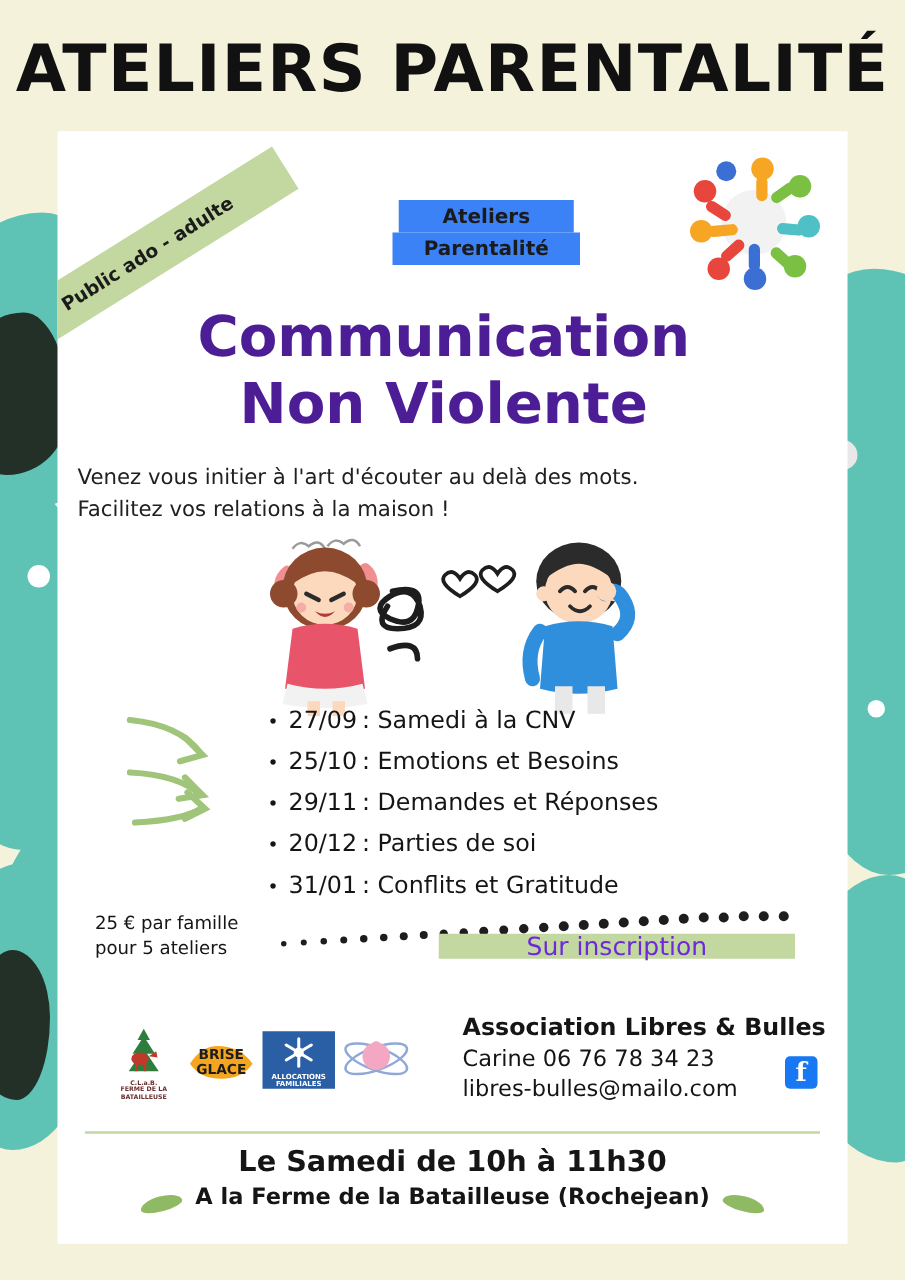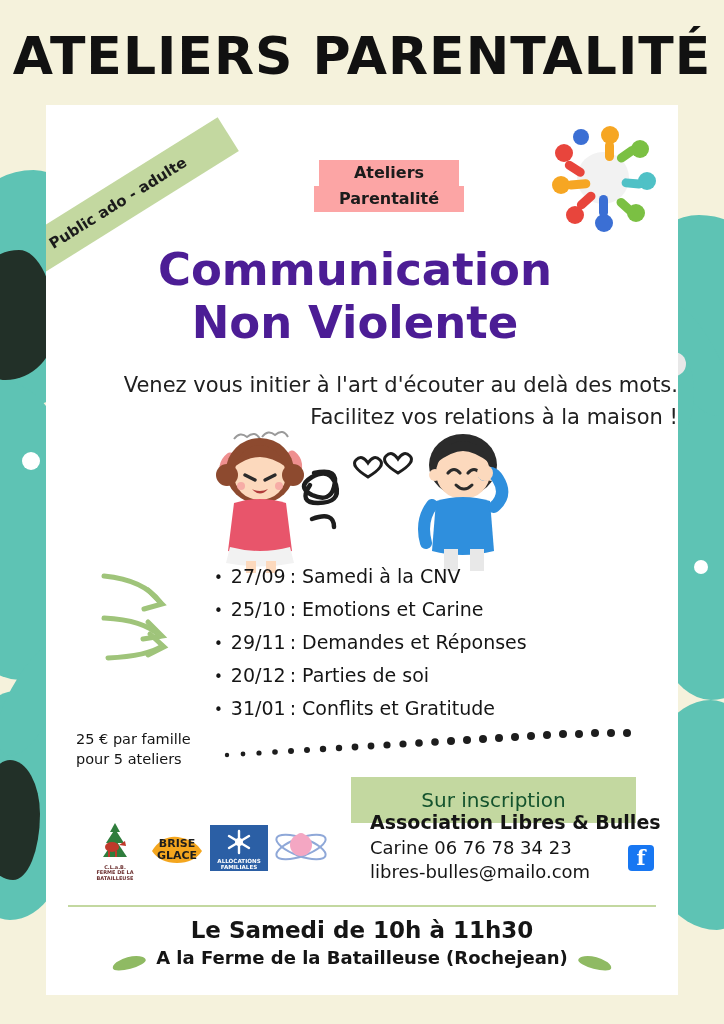--- a/index.html
+++ b/index.html
@@ -143,21 +143,21 @@
   
   .sub-badge {
     position: absolute;
     left: 248px;
     top: 55px;
     width: 190px;
     text-align: center;
   }
   .sub-badge .hl {
     display: block;
-    background: #fca5a5;
+    background: #3b82f6;
     line-height: 26px;
     font-size: 16px;
     font-weight: bold;
     color: #1b1b1b;
     font-family: "DejaVu Sans", sans-serif;
     margin: 0 auto;
   }
   .sub-badge .hl.l1 { width: 140px; }
   .sub-badge .hl.l2 { width: 150px; }
 
@@ -178,25 +178,25 @@
     text-align: center;
     font-family: "DejaVu Sans", sans-serif;
     font-weight: bold;
     font-size: 45px;
     line-height: 1.18;
     color: #4c1d95;
   }
 
   .tagline {
     position: absolute;
-    left: 0; right: 0;
+    left: 16px; right: 0;
     top: 265px;
-    text-align: right;
-    font-family: "DejaVu Sans", sans-serif;
-    font-size: 21px;
+    text-align: left;
+    font-family: "DejaVu Sans", sans-serif;
+    font-size: 17px;
     line-height: 1.5;
     color: #202020;
   }
 
   
   .illus {
     position: absolute;
     left: 150px;
     top: 318px;
     width: 340px;
@@ -256,30 +256,30 @@
     left: 175px;
     top: 620px;
     width: 420px;
     height: 40px;
   }
 
   
   .inscription {
     position: absolute;
     left: 305px;
-    top: 672px;
+    top: 642px;
     width: 285px;
-    height: 46px;
+    height: 20px;
     background: #c3d8a0;
     display: flex;
     align-items: center;
     justify-content: center;
     font-family: "DejaVu Sans", sans-serif;
     font-size: 20px;
-    color: #14532d;
+    color: #6d28d9;
   }
 
   .contact {
     position: absolute;
     left: 324px;
     top: 706px;
     font-family: "DejaVu Sans", sans-serif;
     color: #151515;
   }
   .contact .assoc {
@@ -529,21 +529,21 @@
       <div class="session-row">
         <span class="bullet">•</span>
         <span class="date">27/09</span>
         <span class="sep">:</span>
         <span class="topic">Samedi à la CNV</span>
       </div>
       <div class="session-row">
         <span class="bullet">•</span>
         <span class="date">25/10</span>
         <span class="sep">:</span>
-        <span class="topic">Emotions et Carine</span>
+        <span class="topic">Emotions et Besoins</span>
       </div>
       <div class="session-row">
         <span class="bullet">•</span>
         <span class="date">29/11</span>
         <span class="sep">:</span>
         <span class="topic">Demandes et Réponses</span>
       </div>
       <div class="session-row">
         <span class="bullet">•</span>
         <span class="date">20/12</span>

